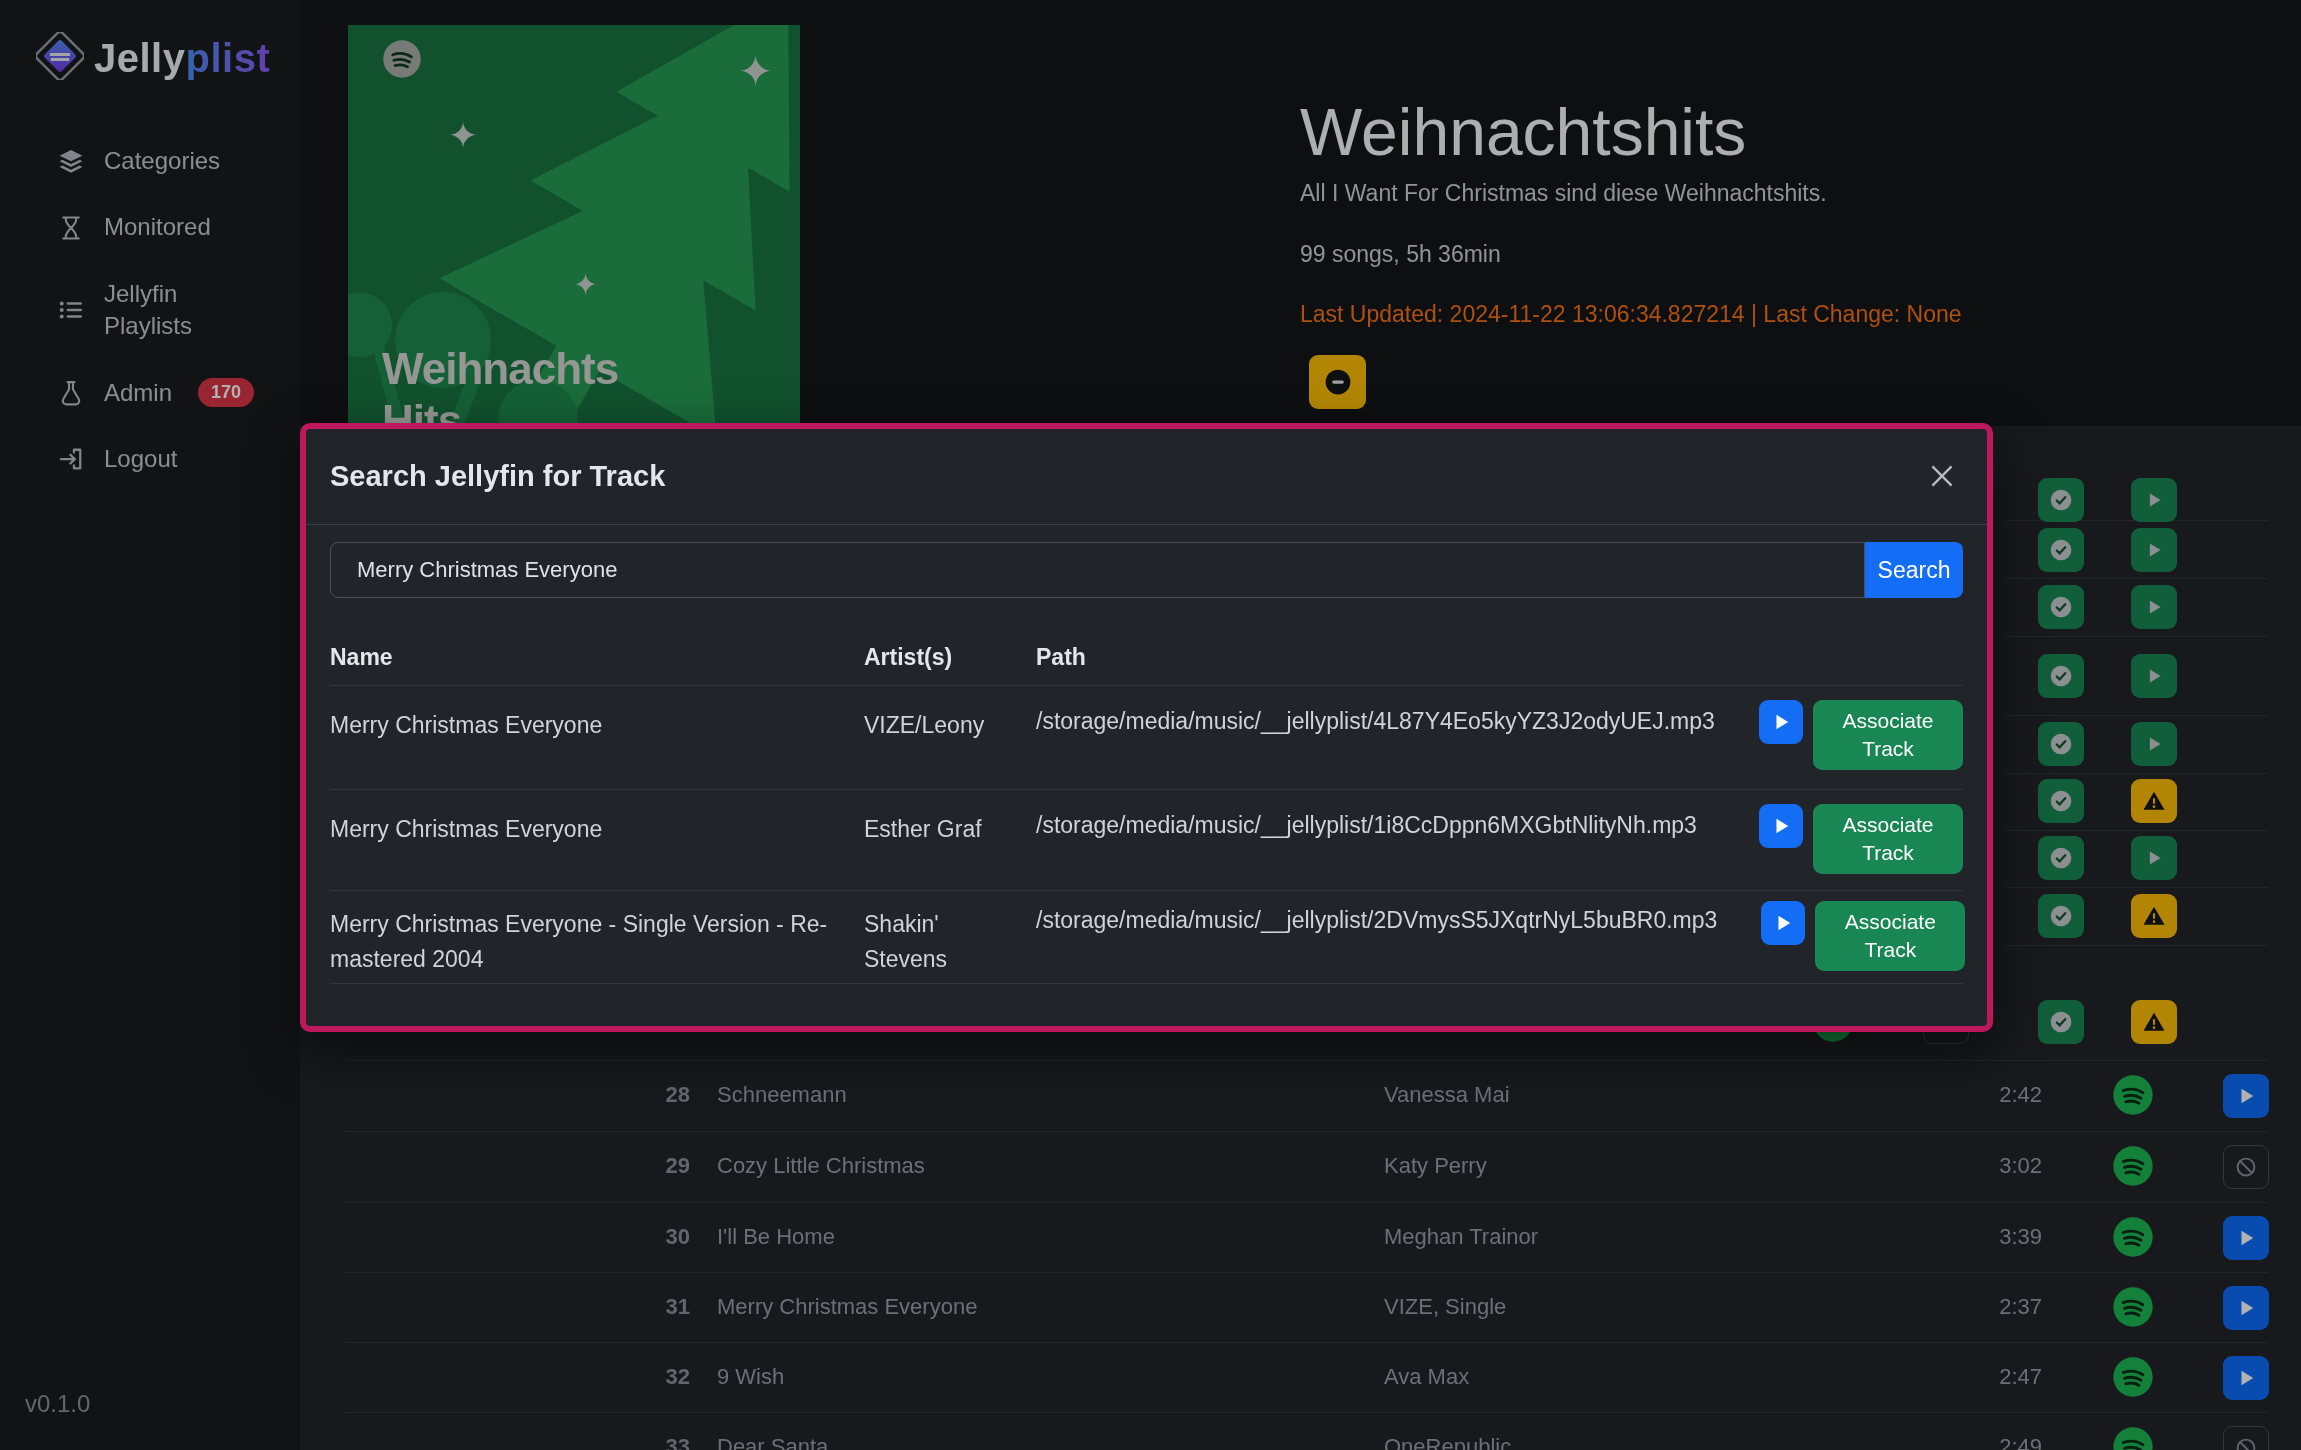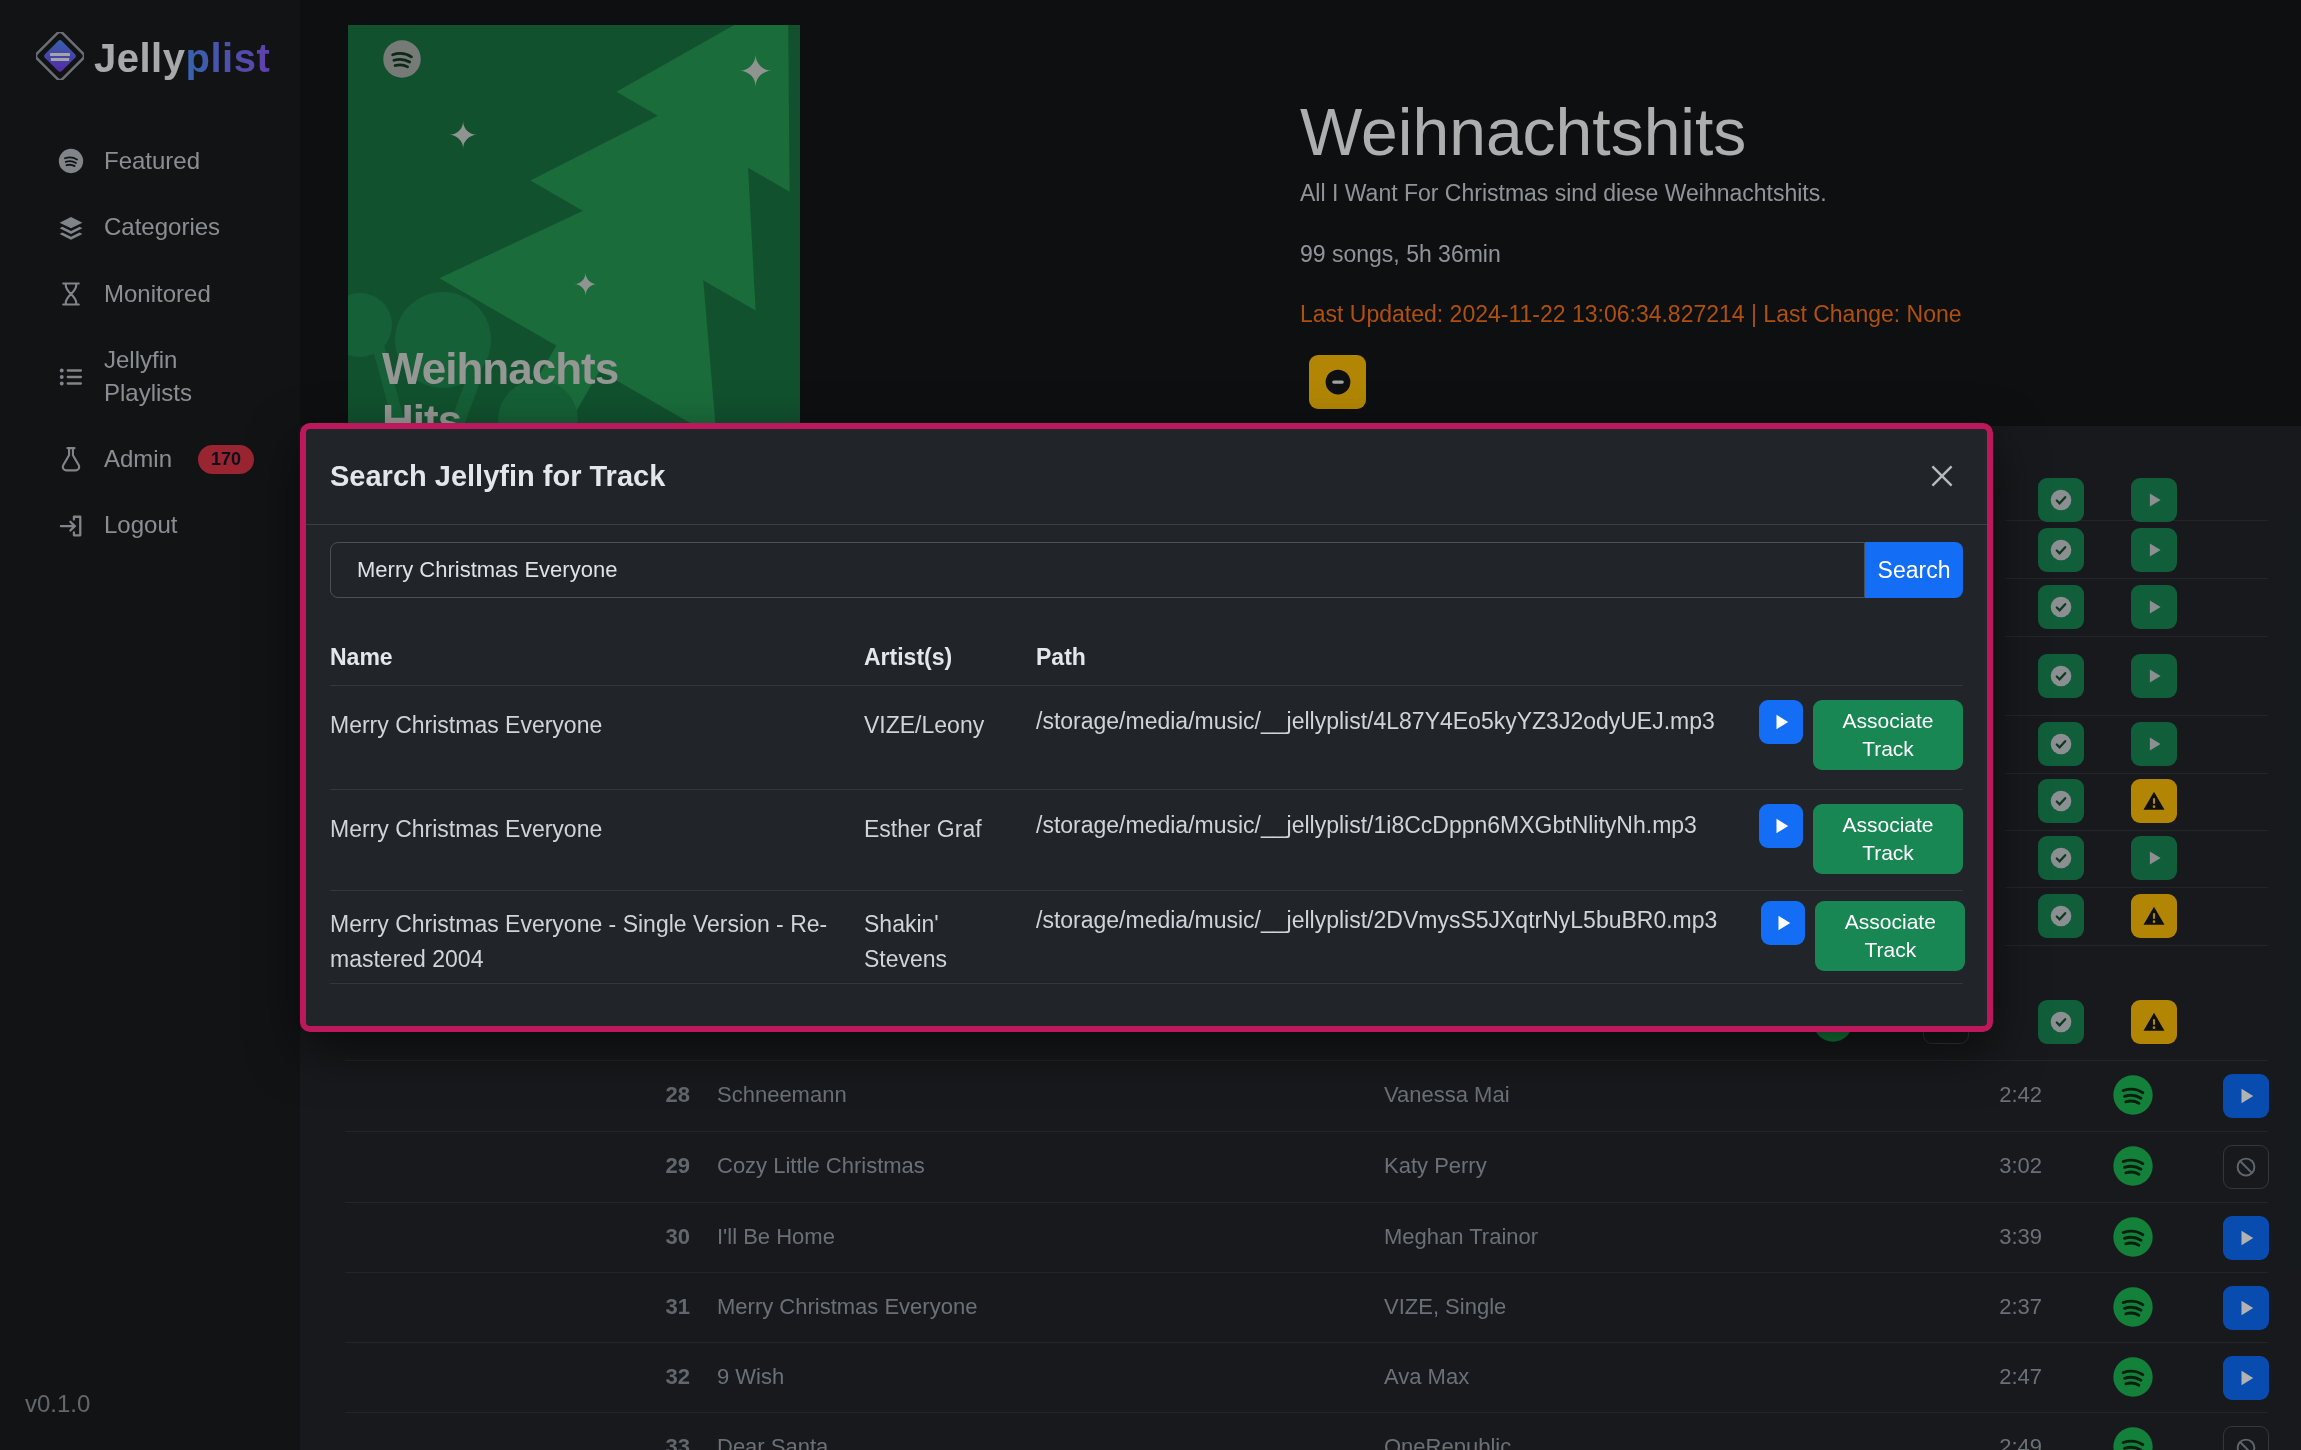--- a/index.html
+++ b/index.html
@@ -9,21 +9,21 @@
   .sidebar{position:absolute;left:0;top:0;width:300px;height:1450px;background:#191c1f;z-index:1;}
   .logo{position:absolute;left:36px;top:32px;display:flex;align-items:center;gap:10px;}
   .logo-text{font-size:40px;font-weight:bold;color:#f1f3f5;letter-spacing:.5px;}
   .logo-text .grad{background:linear-gradient(90deg,#4f8ef7,#8b5cf6);
     -webkit-background-clip:text;background-clip:text;color:transparent;}
   .nav{position:absolute;left:0;top:128px;width:300px;}
   .nav-item{display:flex;align-items:center;gap:20px;padding:17px 20px 17px 58px;
     color:#c6cbd0;font-size:24px;cursor:pointer;}
   .nav-item .nicon{width:26px;height:26px;flex:0 0 26px;}
   .nav-item .nlabel{max-width:150px;line-height:1.35;}
-  .badge{background:#dc3545;color:#0f172a;font-size:18px;font-weight:bold;border-radius:15px;
+  .badge{background:#dc3545;color:#ffffff;font-size:18px;font-weight:bold;border-radius:15px;
     padding:4px 13px;margin-left:6px;}
   .version{position:absolute;left:25px;top:1390px;color:#8d949b;font-size:24px;}
   
   .table-wrap{position:absolute;left:300px;top:426px;right:0;bottom:0;background:#212529;z-index:1;}
   .cover{position:absolute;left:348px;top:25px;width:452px;height:452px;overflow:hidden;
     background:#197542;z-index:2;}
   .cover .cv-title{position:absolute;left:34px;top:282px;font-size:44px;font-weight:bold;
     color:#d5d8d4;line-height:1.18;letter-spacing:-1px;margin-top:36px;}
   .cover .sparkle{position:absolute;color:#cfd4d0;}
   .cover .cv-sp{position:absolute;left:34px;top:14px;width:40px;height:40px;}
@@ -110,28 +110,20 @@
           <rect x="12" y="12" width="24" height="24" rx="3" fill="url(#lg)"></rect>
           <path d="M16 30 30 16 M20 33 33 20" stroke="#e9ecef" stroke-width="3" fill="none"></path>
         </g>
       </svg>
     </span>
     <span class="logo-text"><span>Jelly</span><span class="grad">plist</span></span>
   </div>
   <nav class="nav">
     <div class="nav-item">
       <span class="nicon">
-        <svg viewBox="0 0 32 32" width="26" height="26">
-            <circle cx="16" cy="16" r="15" fill="#b9bfc4"></circle>
-        <path d="M8.5 12.6c5.2-1.7 11-1 15 1.7M9.5 17c4.3-1.3 9-.8 12.6 1.4M10.5 21.2c3.5-1 7.2-.6 10 1.1" stroke="#191c1f" stroke-width="2.2" fill="none" stroke-linecap="round"></path>
-          </svg></span>
-      <span class="nlabel">Featured</span>
-    </div>
-    <div class="nav-item">
-      <span class="nicon">
         <svg viewBox="0 0 16 16" width="26" height="26" fill="#b9bfc4">
         <path d="M8 1.2 15 4.7 8 8.2 1 4.7z"></path>
         <path d="M2.7 7.3 8 9.9l5.3-2.6L15 8.2 8 11.7 1 8.2z"></path>
         <path d="M2.7 10.8 8 13.4l5.3-2.6L15 11.7 8 15.2 1 11.7z"></path>
           </svg></span>
       <span class="nlabel">Categories</span>
     </div>
     <div class="nav-item">
       <span class="nicon">
         <svg viewBox="0 0 16 16" width="26" height="26" fill="none" stroke="#b9bfc4" stroke-width="1.3" stroke-linecap="round">

